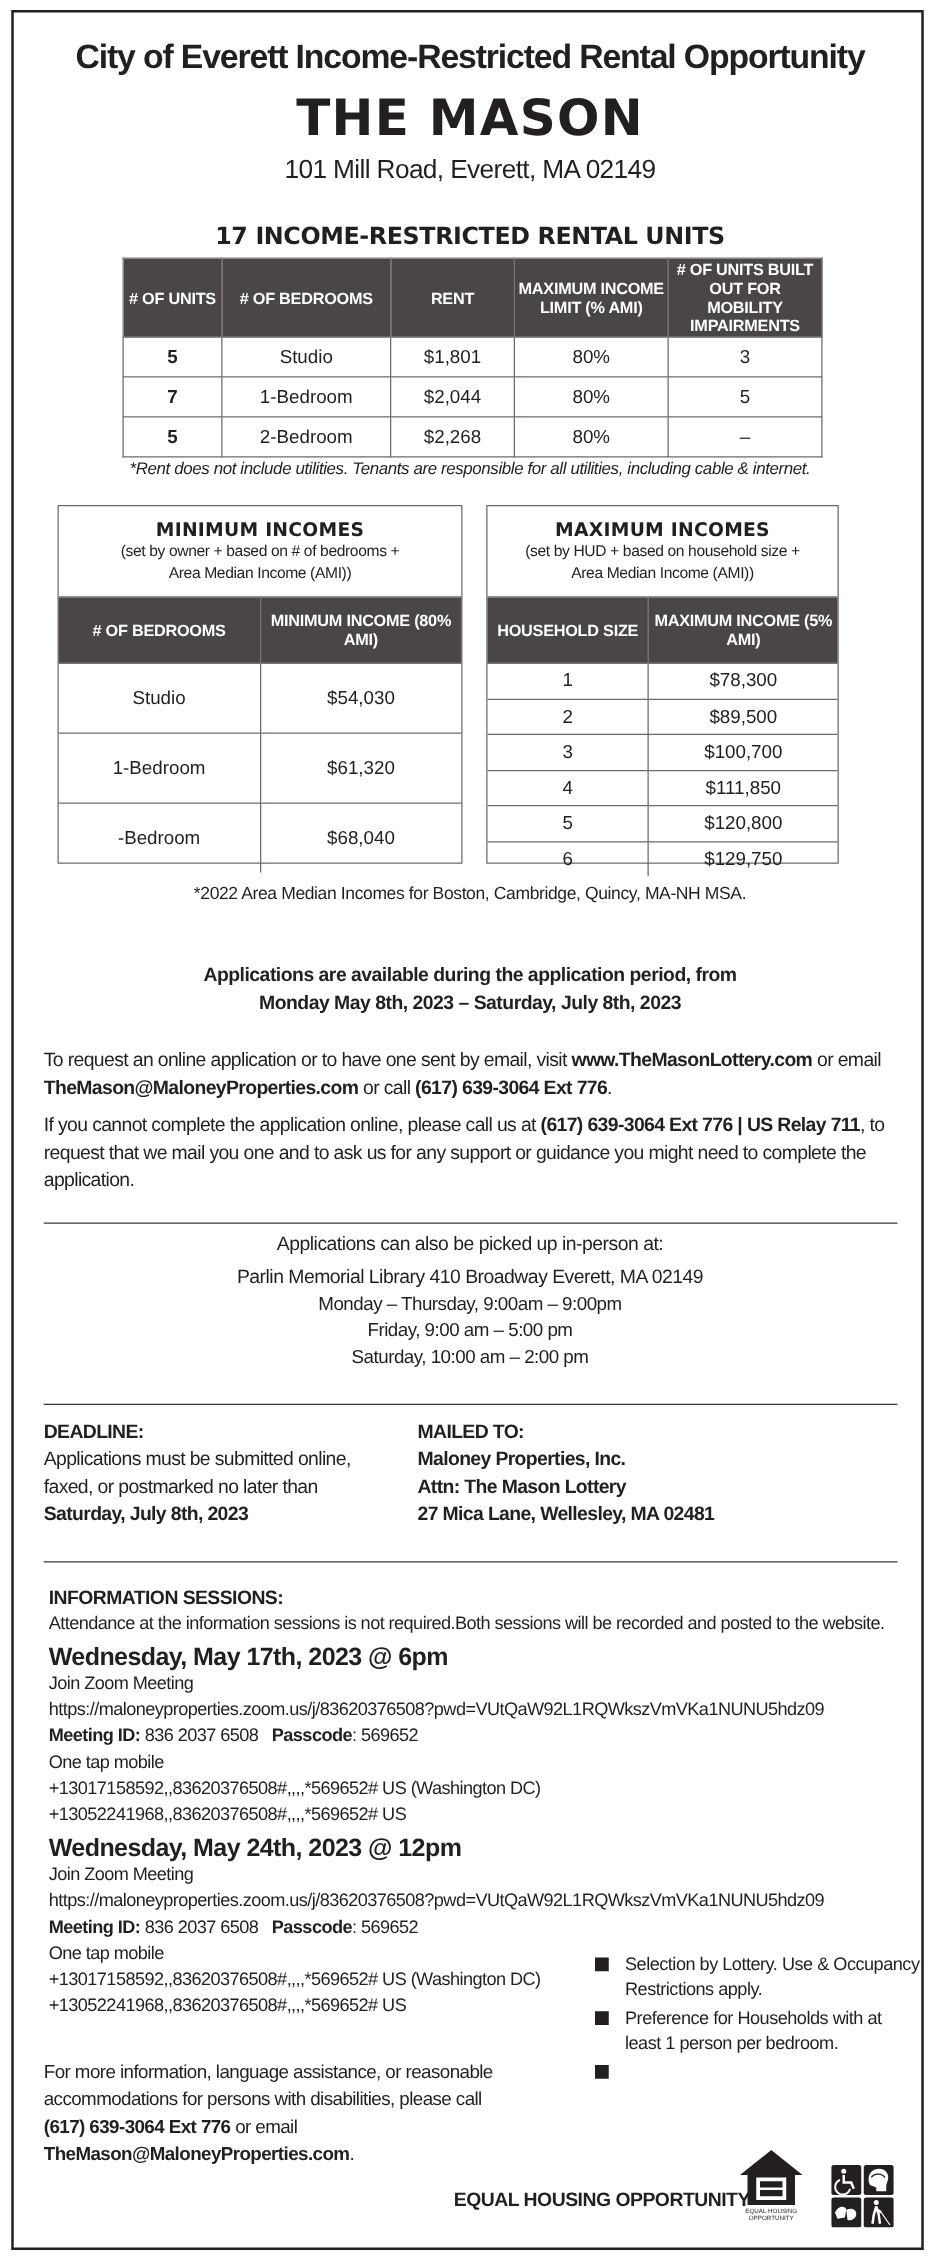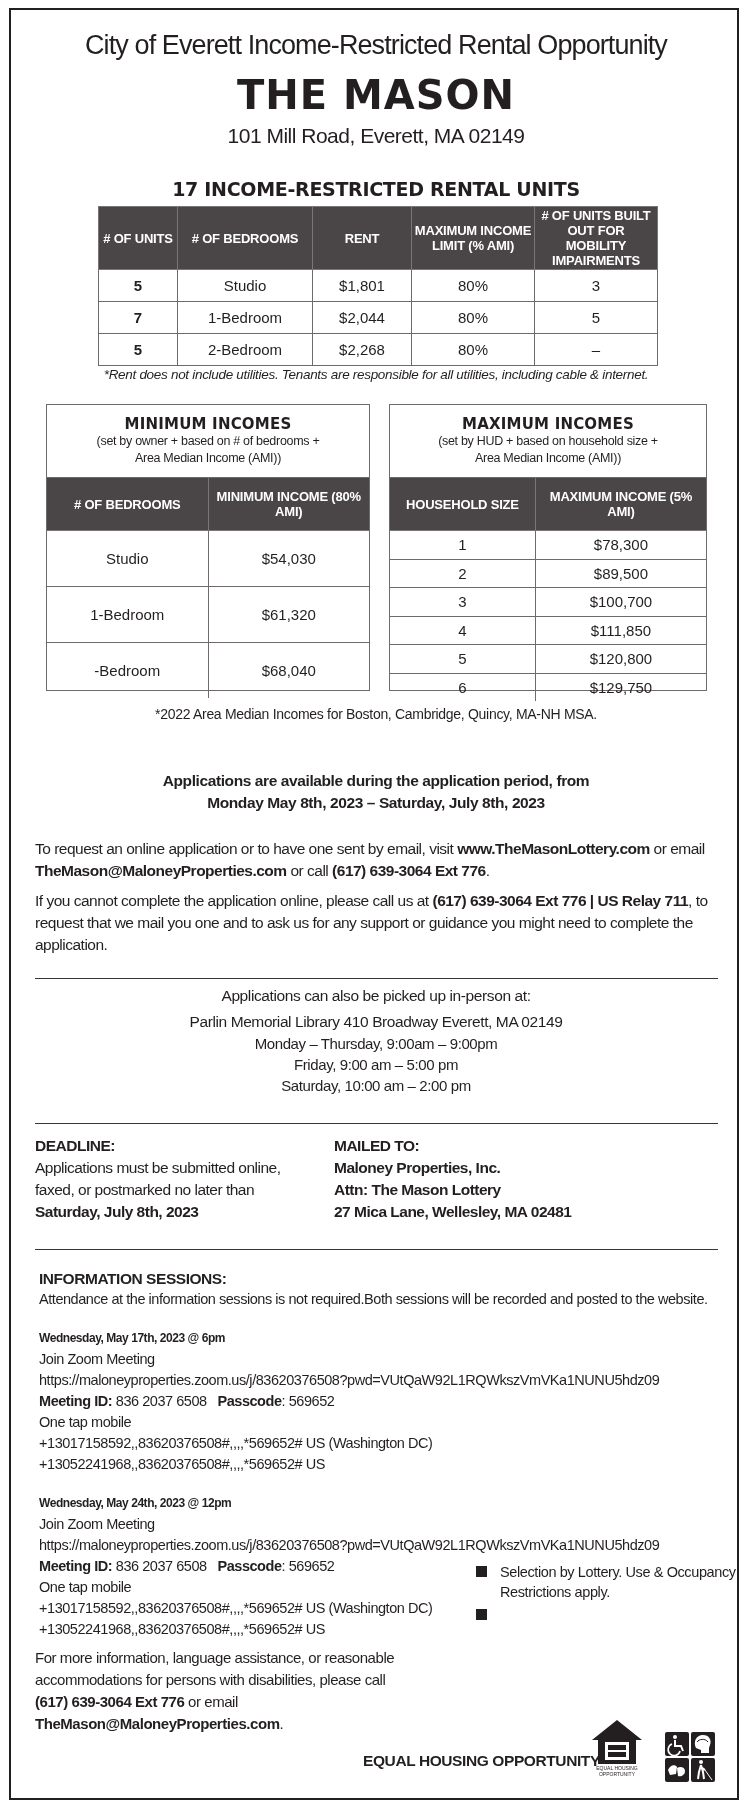--- a/index.html
+++ b/index.html
@@ -1,20 +1,20 @@
 <!DOCTYPE html>
 <html><head>
 <meta charset="utf-8">
 <style>
   html, body { margin: 0; padding: 0; background: #ffffff; }
   body { width: 752px; height: 1811px; position: relative; font-family: "Liberation Sans", sans-serif; color: #231f20; }
   .frame { position: absolute; left: 9px; top: 8px; width: 730px; height: 1792px; border: 2px solid #231f20; box-sizing: border-box; }
   .abs { position: absolute; }
   .center { text-align: center; left: 0; right: 0; }
-  .title1 { top: 30px; font-size: 27px; font-weight: normal; letter-spacing: -0.9px; }
+  .title1 { top: 30px; font-size: 27px; font-weight: bold; letter-spacing: -0.9px; }
   .title2 { top: 72px; font-size: 40px; font-weight: 900; letter-spacing: 1px; font-family: "DejaVu Sans", sans-serif; }
   .title3 { top: 124px; font-size: 21px; letter-spacing: -0.5px; }
   .units-head { top: 178px; font-size: 19px; font-weight: bold; font-family: "DejaVu Sans", sans-serif; letter-spacing: -0.3px; }
 
   table { border-collapse: collapse; }
   th { background: #4a4546; color: #fff; font-weight: bold; font-size: 13px; line-height: 15px; border: 1px solid #7a7576; text-align: center; letter-spacing: -0.2px; }
   td { border: 1.5px solid #6e6a6b; text-align: center; font-size: 15px; color: #231f20; }
 
   .units-table { position: absolute; left: 98px; top: 206px; width: 560px; }
   .units-table th { height: 57px; }
@@ -28,39 +28,39 @@
   .box-head .bt { font-family: "DejaVu Sans", sans-serif; font-weight: bold; font-size: 15px; letter-spacing: 0.2px; }
   .box-head .bs { font-size: 12.5px; line-height: 17px; letter-spacing: -0.3px; }
   .box table { width: 100%; }
   .box th { height: 50px; border-top: none; }
   .box td { border-left: 1.5px solid #6e6a6b; border-right: 1.5px solid #6e6a6b; }
   .box tr td:first-child, .box tr th:first-child { border-left: none; }
   .box tr td:last-child, .box tr th:last-child { border-right: none; }
   .box tr:last-child td { border-bottom: none; }
   .minbox { left: 46px; top: 404px; width: 324px; height: 287px; }
   .minbox td { height: 53px; }
-  .maxbox { left: 389px; top: 404px; width: 318px; height: 287px; }
+  .maxbox { left: 389px; top: 404px; width: 282px; height: 287px; }
   .maxbox td { height: 25.5px; }
 
   .ami-note { top: 704px; font-size: 14px; letter-spacing: -0.3px; line-height: 20px; }
   .app-period { top: 770px; font-size: 15.5px; font-weight: bold; line-height: 22px; letter-spacing: -0.4px; }
 
   .para { left: 35px; width: 690px; font-size: 15.5px; line-height: 22px; letter-spacing: -0.5px; color: #231f20; }
   .para b { font-weight: bold; }
   .rule { position: absolute; left: 35px; width: 683px; height: 0; border-top: 1.5px solid #3a3637; }
 
   .pickup { top: 985px; font-size: 15.5px; line-height: 22px; letter-spacing: -0.4px; }
   .pickup .b { font-weight: normal; }
 
   .deadline { left: 35px; top: 1135px; font-size: 15.5px; line-height: 22px; letter-spacing: -0.5px; }
   .mailed { left: 334px; top: 1135px; font-size: 15.5px; line-height: 22px; letter-spacing: -0.5px; font-weight: bold; }
 
   .info { left: 39px; top: 1268px; width: 700px; font-size: 14.5px; line-height: 21px; letter-spacing: -0.45px; }
   .info .hd { font-weight: bold; font-size: 15.5px; }
-  .info .sess-title { font-weight: bold; font-size: 12px; margin-top: 18px; }
+  .info .sess-title { font-weight: bold; font-size: 20px; margin-top: 6px; }
   .info .lbl { font-weight: bold; }
 
   .bullets { left: 476px; top: 1562px; width: 260px; font-size: 14.5px; line-height: 20px; letter-spacing: -0.4px; }
   .bullets .bi { position: relative; padding-left: 24px; margin-bottom: 3px; }
   .bullets .sq { position: absolute; left: 0; top: 4px; width: 11px; height: 11px; background: #231f20; }
 
   .moreinfo { left: 35px; top: 1647px; width: 360px; font-size: 15px; line-height: 22px; letter-spacing: -0.45px; }
 
   .eho-text { left: 363px; top: 1752px; font-size: 15.5px; font-weight: bold; letter-spacing: -0.4px; }
   .eho-logo { left: 590px; top: 1718px; width: 54px; height: 60px; }
@@ -246,20 +246,21 @@
     <div>https://maloneyproperties.zoom.us/j/83620376508?pwd=VUtQaW92L1RQWkszVmVKa1NUNU5hdz09</div>
     <div><span class="lbl">Meeting ID:</span><span> 836 2037 6508</span>&nbsp;&nbsp;&nbsp;<span class="lbl">Passcode</span><span>: 569652</span></div>
     <div>One tap mobile</div>
     <div style="width:440px">+13017158592,,83620376508#,,,,*569652# US (Washington DC)</div>
     <div style="width:440px">+13052241968,,83620376508#,,,,*569652# US</div>
   </div>
 </div>
 
 <div class="abs bullets">
   <div class="bi"><span class="sq"></span><span>Selection by Lottery. Use &amp; Occupancy Restrictions apply.</span></div>
+  <div class="bi"><span class="sq"></span><span>Preference for Households with at least 1 person per bedroom.</span></div>
   <div class="bi"><span class="sq"></span></div>
 </div>
 
 <div class="abs moreinfo">
   <span>For more information, language assistance, or reasonable accommodations for persons with disabilities, please call </span><b>(617) 639-3064 Ext 776</b><span> or email </span><b>TheMason@MaloneyProperties.com</b><span>.</span>
 </div>
 
 <div class="abs eho-text">EQUAL HOUSING OPPORTUNITY</div>
 
 <div class="abs eho-logo">

